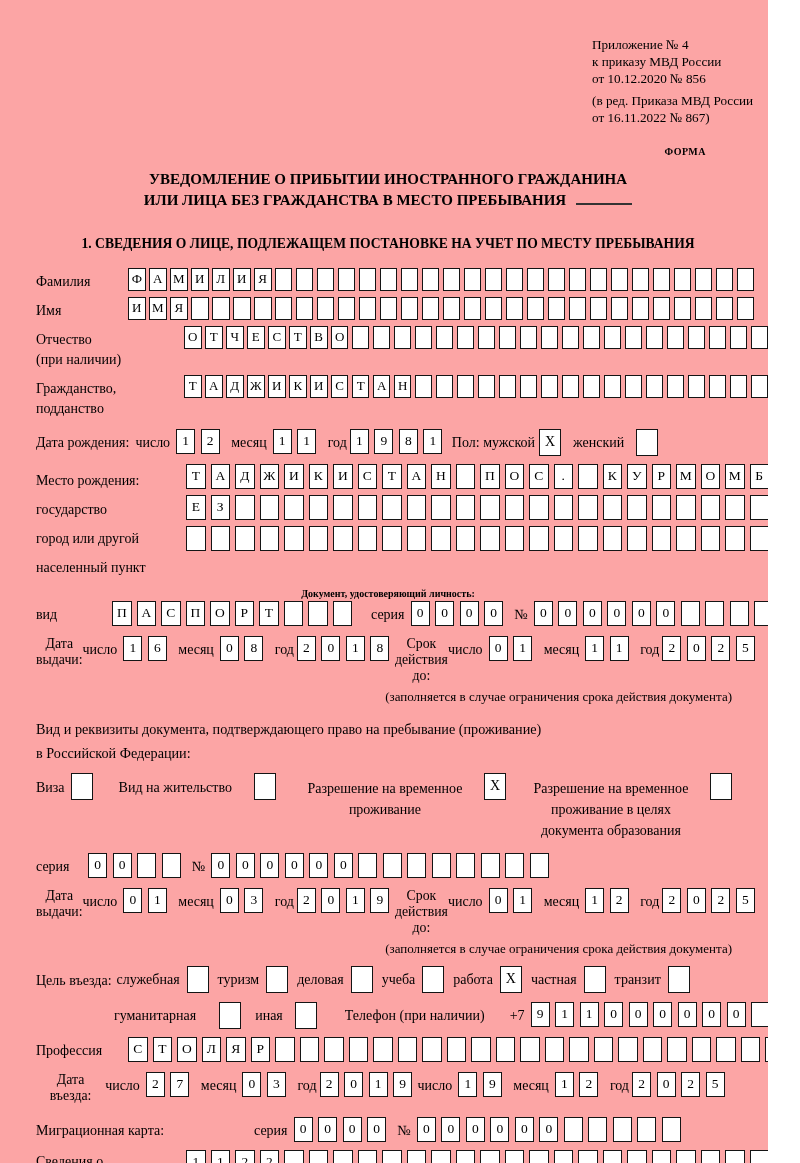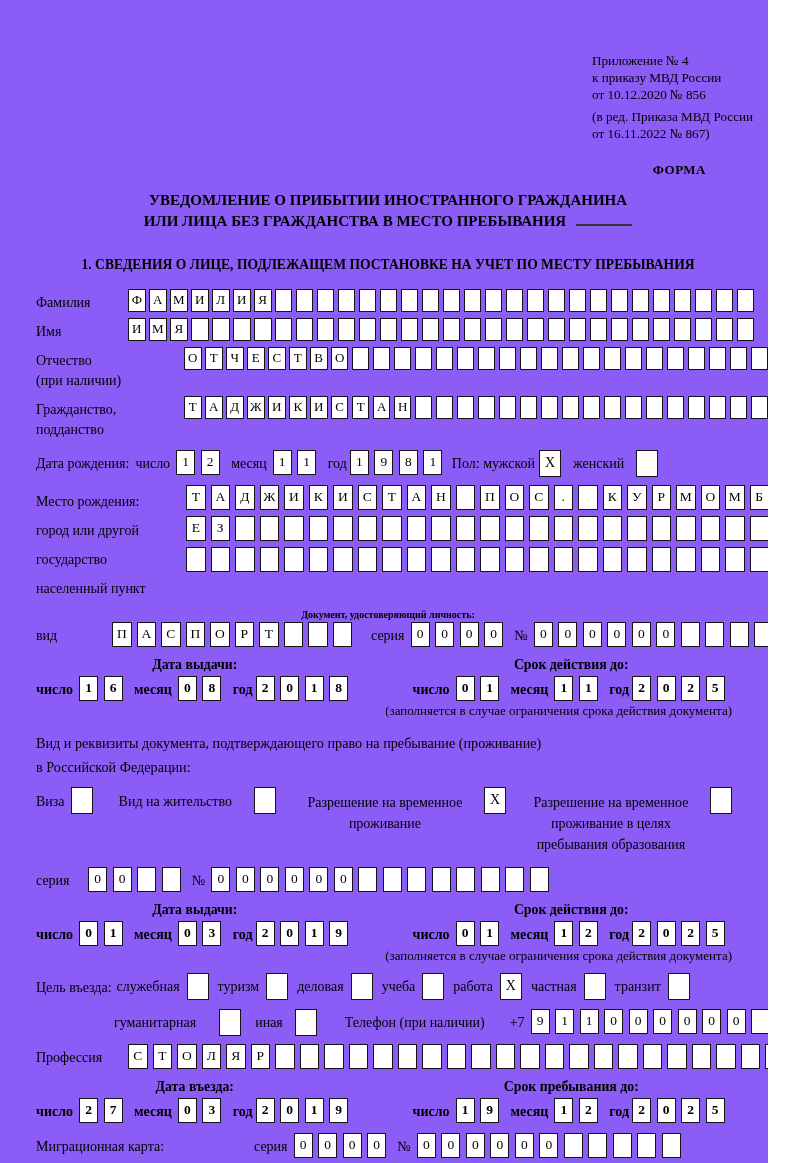--- a/index.html
+++ b/index.html
@@ -1,44 +1,44 @@
 <!DOCTYPE html>
 <html lang="ru"><head>
 <meta charset="utf-8">
 <style>
   html,body{margin:0;padding:0;background:#fff;}
   .page{
-    position:relative;width:768px;height:1163px;background:#8b5cf6;color:#000;
+    position:relative;width:768px;height:1163px;background:#fca5a5;color:#000;
     font-family:"Liberation Serif","DejaVu Serif",serif;font-size:14px;
-    box-sizing:border-box;padding:52px 28px 0 36px;overflow:hidden;
+    box-sizing:border-box;padding:36px 28px 0 36px;overflow:hidden;
   }
   
   .annex{margin-left:556px;width:210px;font-size:13.2px;line-height:17px;}
   .annex-note{margin-top:5px;}
-  .forma{margin-top:20px;text-align:right;padding-right:34px;font-weight:bold;font-size:13px;letter-spacing:.5px;}
+  .forma{margin-top:20px;text-align:right;padding-right:34px;font-weight:bold;font-size:10px;letter-spacing:.5px;}
   .title{margin-top:12px;text-align:center;font-weight:bold;font-size:15px;line-height:21px;}
   .blank-line{display:inline-block;width:56px;border-bottom:2px solid #333;margin-left:10px;vertical-align:baseline;}
   .sec-heading{margin-top:25px;text-align:center;font-weight:bold;font-size:13.6px;white-space:nowrap;}
   
   .frow{display:flex;align-items:flex-start;margin-top:5px;}
   .lbl{flex:none;padding-top:4px;line-height:20px;}
   .lbl-col{flex:none;line-height:20px;padding-top:4px;}
   .cells{display:flex;flex:none;}
   .cell{flex:none;box-sizing:border-box;border:1.7px solid #141414;background:#fff;text-align:center;}
   .c-sm .cell{width:17.6px;height:23px;margin-right:3.4px;font-size:13px;line-height:19px;}
   .c-md .cell{width:19.5px;height:25px;margin-right:5px;font-size:13.5px;line-height:21px;}
   .c-dt .cell{width:19px;height:25px;margin-right:5.5px;font-size:13.5px;line-height:21px;}
   .c-bx .cell{width:22px;height:27px;margin-right:0;font-size:14px;line-height:23px;}
   .w92{width:92px;} .w148{width:148px;} .w150{width:150px;}
   .stack>div{margin-bottom:6px;}
   .inline-lbl{flex:none;padding-top:4px;margin:0 6px;line-height:20px;}
   .doc-heading{margin-top:6px;text-align:center;font-weight:bold;font-size:10px;}
   
   .date-block{display:flex;justify-content:space-between;margin-top:10px;padding-right:10px;}
-  .dgroup{display:flex;flex-direction:column;font-weight:bold;}
+  .dgroup{display:flex;}
   .dheading{text-align:center;font-size:13.8px;margin-bottom:3px;}
   .dfields{display:flex;align-items:flex-start;}
   .note-right{text-align:right;font-size:13px;margin-top:2px;padding-right:8px;}
   .intro{margin-top:12px;line-height:24px;font-size:14.2px;}
   
   .options{display:flex;align-items:flex-start;margin-top:8px;}
   .opt{display:flex;align-items:flex-start;}
   .opt-label{padding-top:5px;line-height:20px;}
   .opt-multi{width:178px;text-align:center;line-height:21px;padding-top:5px;}
   .opt .cells{margin-left:10px;}
@@ -244,22 +244,22 @@
       </div>
     <span class="inline-lbl" style="margin-left:12px;margin-right:12px;">женский</span>
     <div class="cells c-bx">
         <span class="cell"></span>
       </div>
   </div>
 
   <div class="frow mt8">
     <div class="lbl-col w150" style="line-height:29px;padding-top:2px;">
       <div>Место рождения:</div>
+      <div>государство</div>
       <div>город или другой</div>
-      <div>государство</div>
       <div>населенный пункт</div>
     </div>
     <div class="stack">
       <div class="cells c-md">
           <span class="cell">Т</span>
           <span class="cell">А</span>
           <span class="cell">Д</span>
           <span class="cell">Ж</span>
           <span class="cell">И</span>
           <span class="cell">К</span>
@@ -448,21 +448,21 @@
         <div>проживание</div>
       </div>
       <div class="cells c-bx">
           <span class="cell">X</span>
         </div>
     </div>
     <div class="opt" style="margin-left:16px;">
       <div class="opt-multi">
         <div>Разрешение на временное</div>
         <div>проживание в целях</div>
-        <div>пребывания образования</div>
+        <div>документа образования</div>
       </div>
       <div class="cells c-bx">
           <span class="cell"></span>
         </div>
     </div>
   </div>
 
   <div class="frow mt12">
     <div class="lbl" style="width:52px;">серия</div>
     <div class="cells c-dt">
@@ -646,21 +646,20 @@
         <span class="inline-lbl" style="margin-right:3px;">год</span>
         <div class="cells c-dt">
             <span class="cell">2</span>
             <span class="cell">0</span>
             <span class="cell">1</span>
             <span class="cell">9</span>
           </div>
       </div>
     </div>
     <div class="dgroup">
-      <div class="dheading">Срок пребывания до:</div>
       <div class="dfields">
         <span class="inline-lbl" style="margin-left:0;">число</span>
         <div class="cells c-dt">
             <span class="cell">1</span>
             <span class="cell">9</span>
           </div>
         <span class="inline-lbl">месяц</span>
         <div class="cells c-dt">
             <span class="cell">1</span>
             <span class="cell">2</span>

